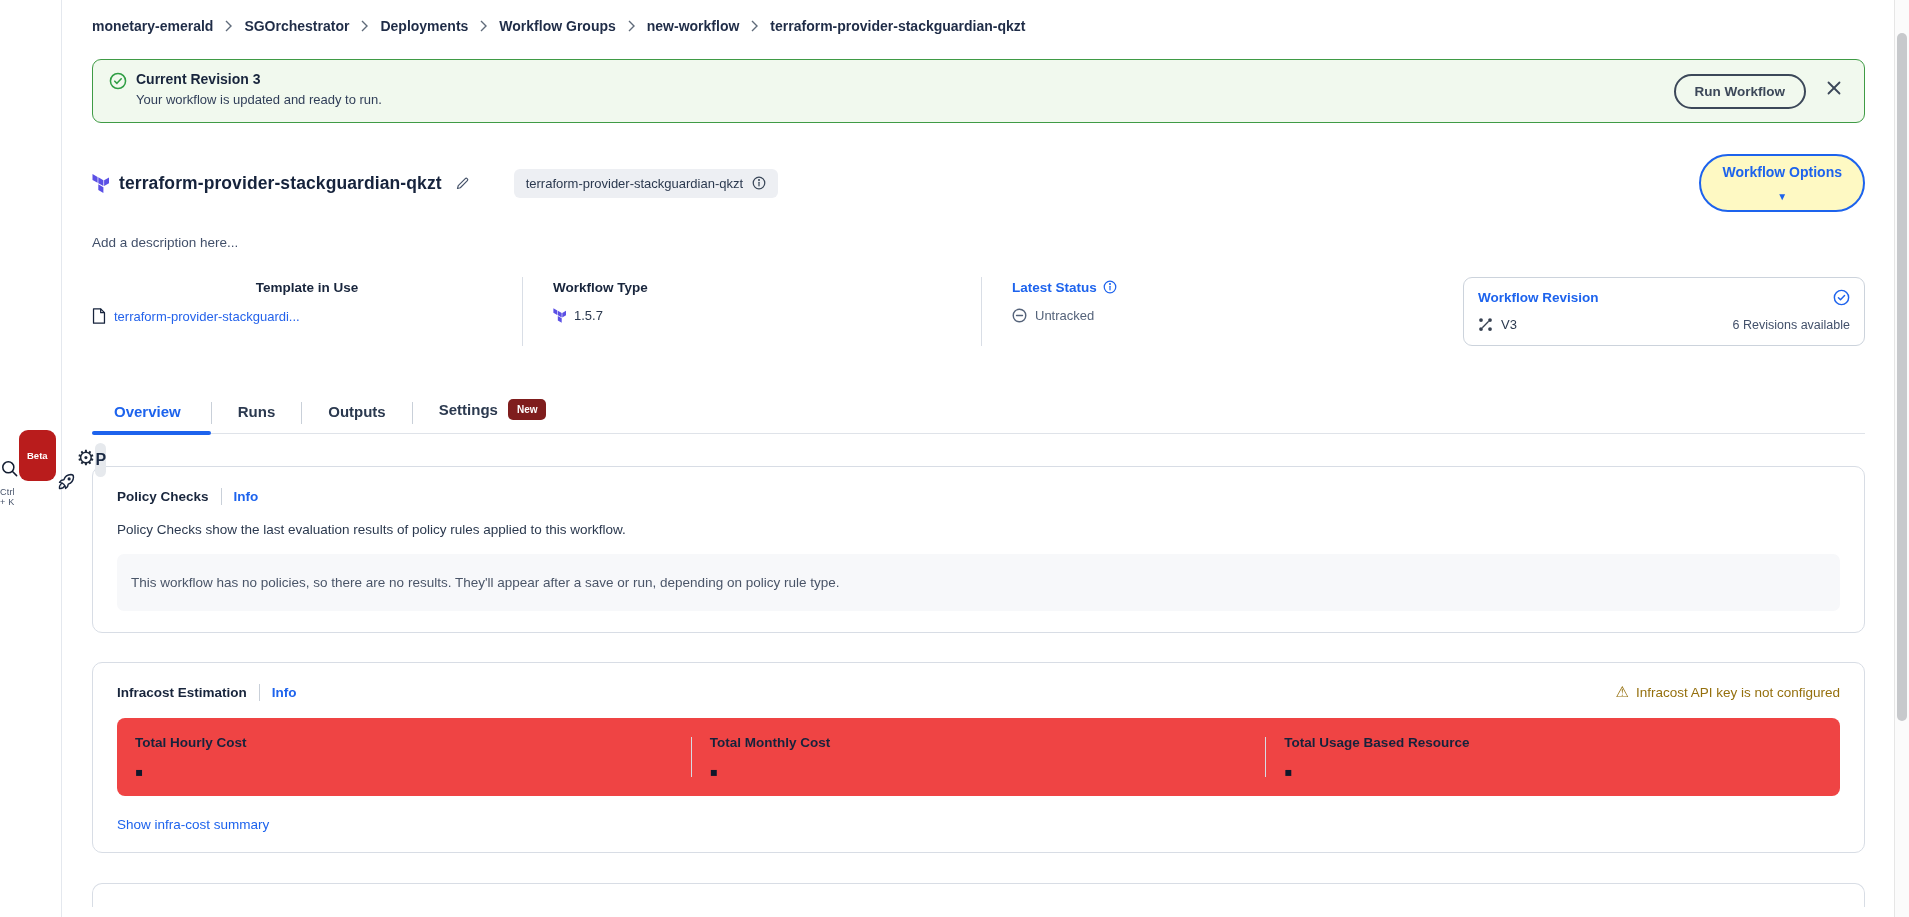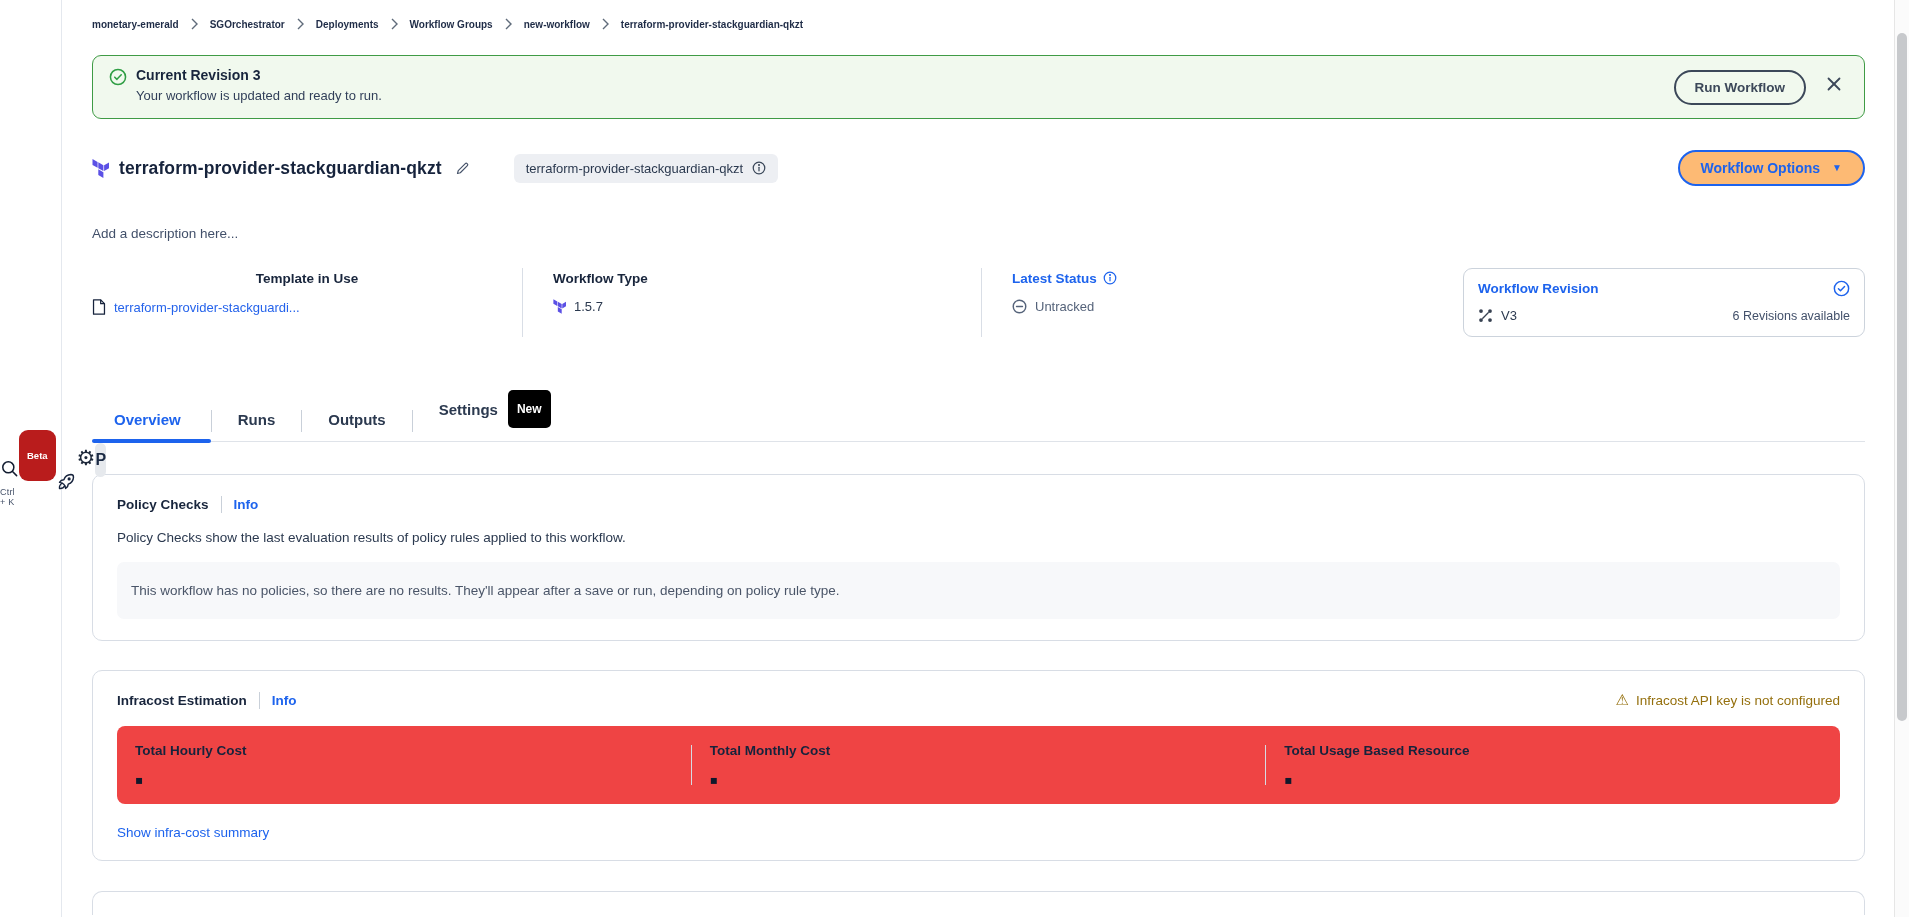--- a/index.html
+++ b/index.html
@@ -25,47 +25,47 @@
     display:flex; align-items:center; justify-content:center; font-size:16px; font-weight:600; color:#1b2a44; cursor:pointer; }
 
   
   .scrollbar-track { position:absolute; right:0; top:0; width:15px; height:100%; background:#fbfbfb;
     border-left:1px solid #e6e6e6; z-index:6; }
   .scrollbar-thumb { position:absolute; left:2px; top:33px; width:10px; height:688px; background:#c7c9cc; border-radius:5px; }
 
   
   .main { position:absolute; left:62px; top:0; width:1833px; height:100%; padding:0 30px; }
 
-  .breadcrumb { display:flex; align-items:center; gap:11px; padding-top:18px; font-size:10px; font-weight:700; color:#1f2c47; }
+  .breadcrumb { display:flex; align-items:center; gap:11px; padding-top:18px; font-size:14px; font-weight:700; color:#1f2c47; }
   .crumb { cursor:pointer; white-space:nowrap; }
   .crumb-sep { display:flex; align-items:center; }
 
   .banner { margin-top:25px; border:1px solid #3f9b45; background:#f1f9ee; border-radius:9px;
     padding:11px 16px 13px; display:flex; align-items:flex-start; }
   .banner-check { margin-top:1px; flex:0 0 auto; }
   .banner-text { margin-left:9px; flex:1; }
   .banner-title { font-size:14px; font-weight:700; color:#18253c; }
   .banner-msg { margin-top:5px; font-size:13px; color:#313f59; }
   .run-btn { margin-top:3px; border:2px solid #3c4859; background:transparent; border-radius:999px;
     padding:8px 19px; font-size:13.5px; font-weight:700; color:#3c4859; cursor:pointer;
     font-family:inherit; white-space:nowrap; }
   .banner-close { margin:9px 6px 0 20px; cursor:pointer; display:flex; }
 
   .title-row { margin-top:31px; display:flex; align-items:center; }
   .wf-title { margin:0 6px 0 10px; font-size:17.5px; font-weight:700; color:#16233c; letter-spacing:.1px; }
   .edit-pencil { margin-left:7px; cursor:pointer; display:flex; }
   .wf-chip { margin-left:44px; background:#edeff3; border-radius:6px; padding:7px 12px;
     display:flex; align-items:center; gap:9px; font-size:13px; color:#2b394f; }
   .title-spacer { flex:1; }
-  .options-btn { border:2px solid #1d63ed; background:#fdba74; border-radius:999px; padding:8px 21px;
+  .options-btn { border:2px solid #1d63ed; background:#fef9c3; border-radius:999px; padding:8px 21px;
     display:flex; align-items:center; gap:12px; font-size:14px; font-weight:700; color:#1d63ed;
-    cursor:pointer; font-family:inherit; }
+    cursor:pointer; font-family:inherit;flex-direction:column; }
   .caret-down { font-size:10px; line-height:1; }
 
-  .description { margin-top:40px; font-size:13.5px; color:#42506a; cursor:text; }
+  .description { margin-top:23px; font-size:13.5px; color:#42506a; cursor:text; }
 
   .meta-row { margin-top:27px; display:flex; align-items:stretch; }
   .meta-col { padding-top:3px; }
   .meta-label { font-size:13.5px; font-weight:700; color:#18253c; }
   .meta-label.blue { color:#1d63ed; display:flex; gap:6px; }
   .meta-value { margin-top:13px; display:flex; align-items:center; gap:8px; font-size:13px; color:#2b394f; }
   .meta-divider { width:1px; background:#d9dee6; margin:0 30px 0 0; }
   .col-template { width:430px;text-align:center; }
   .col-type { width:428px; }
   .col-status { flex:1; }
@@ -79,21 +79,21 @@
   .rev-count { font-size:12.5px; color:#42506a; }
 
   .tabs { margin-top:51px; display:flex; align-items:flex-end; border-bottom:1px solid #dfe3e9; }
   .tab { position:relative; padding:2px 26px 13px; font-size:15px; font-weight:700; color:#2b394f;
     cursor:pointer; display:flex; align-items:center; gap:10px; }
   .tab.first { padding-left:22px; padding-right:30px; }
   .tab.active { color:#1d63ed; }
   .tab.active::after { content:""; position:absolute; left:0; right:0; bottom:-2px; height:4px;
     background:#1d63ed; border-radius:3px; }
   .tab-sep { width:1px; height:22px; background:#c9d0d9; margin-bottom:9px; }
-  .new-badge { background:#000000; color:#fff; font-size:12px; font-weight:700; padding:12px 9px;
+  .new-badge { background:#7f1d1d; color:#fff; font-size:10px; font-weight:700; padding:5px 9px;
     border-radius:5px; }
 
   .card { border:1px solid #d8dde5; border-radius:10px; padding:21px 24px; background:#fff; }
   .policy-card { margin-top:32px; }
   .card-title-row { display:flex; align-items:center; }
   .card-title { font-size:13.5px; font-weight:700; color:#18253c; }
   .title-sep { width:1px; height:17px; background:#c9d0d9; margin:0 12px; }
   .info-link { font-size:13.5px; font-weight:700; color:#1d63ed; cursor:pointer; }
   .card-desc { margin-top:17px; font-size:13.5px; color:#2b394f; }
   .empty-box { margin-top:17px; background:#f7f8fa; border-radius:7px; padding:21px 14px;

